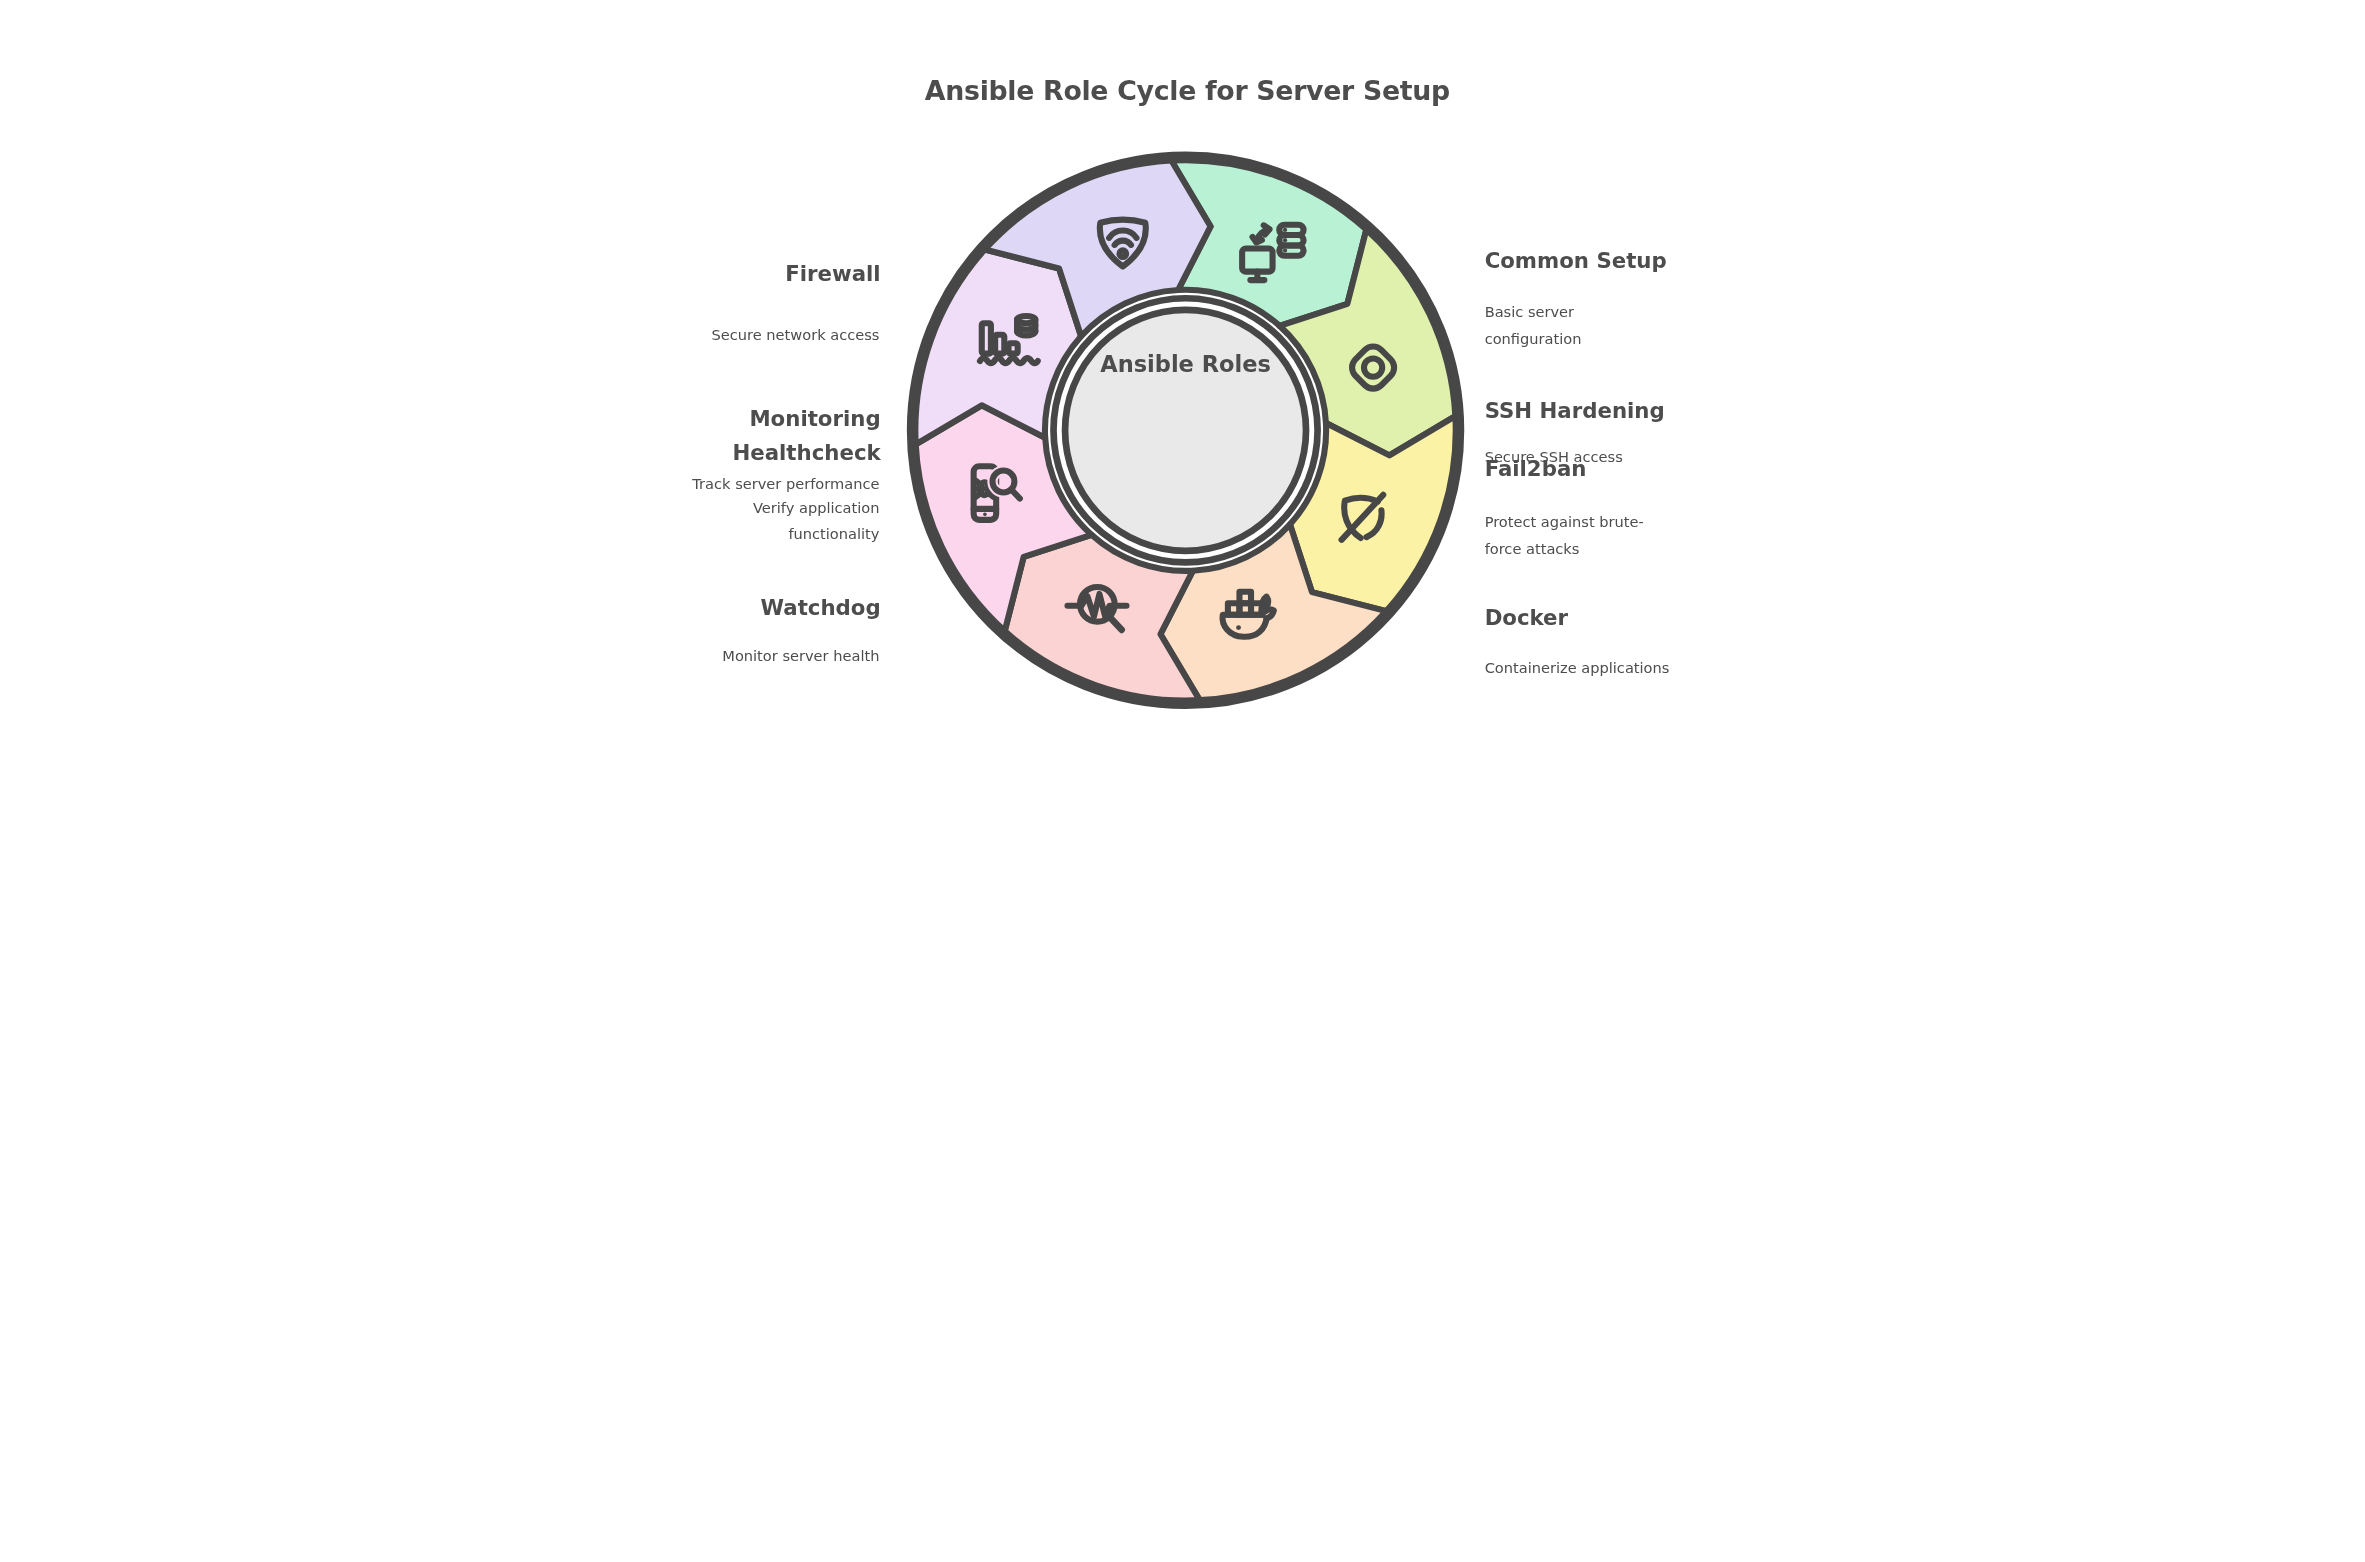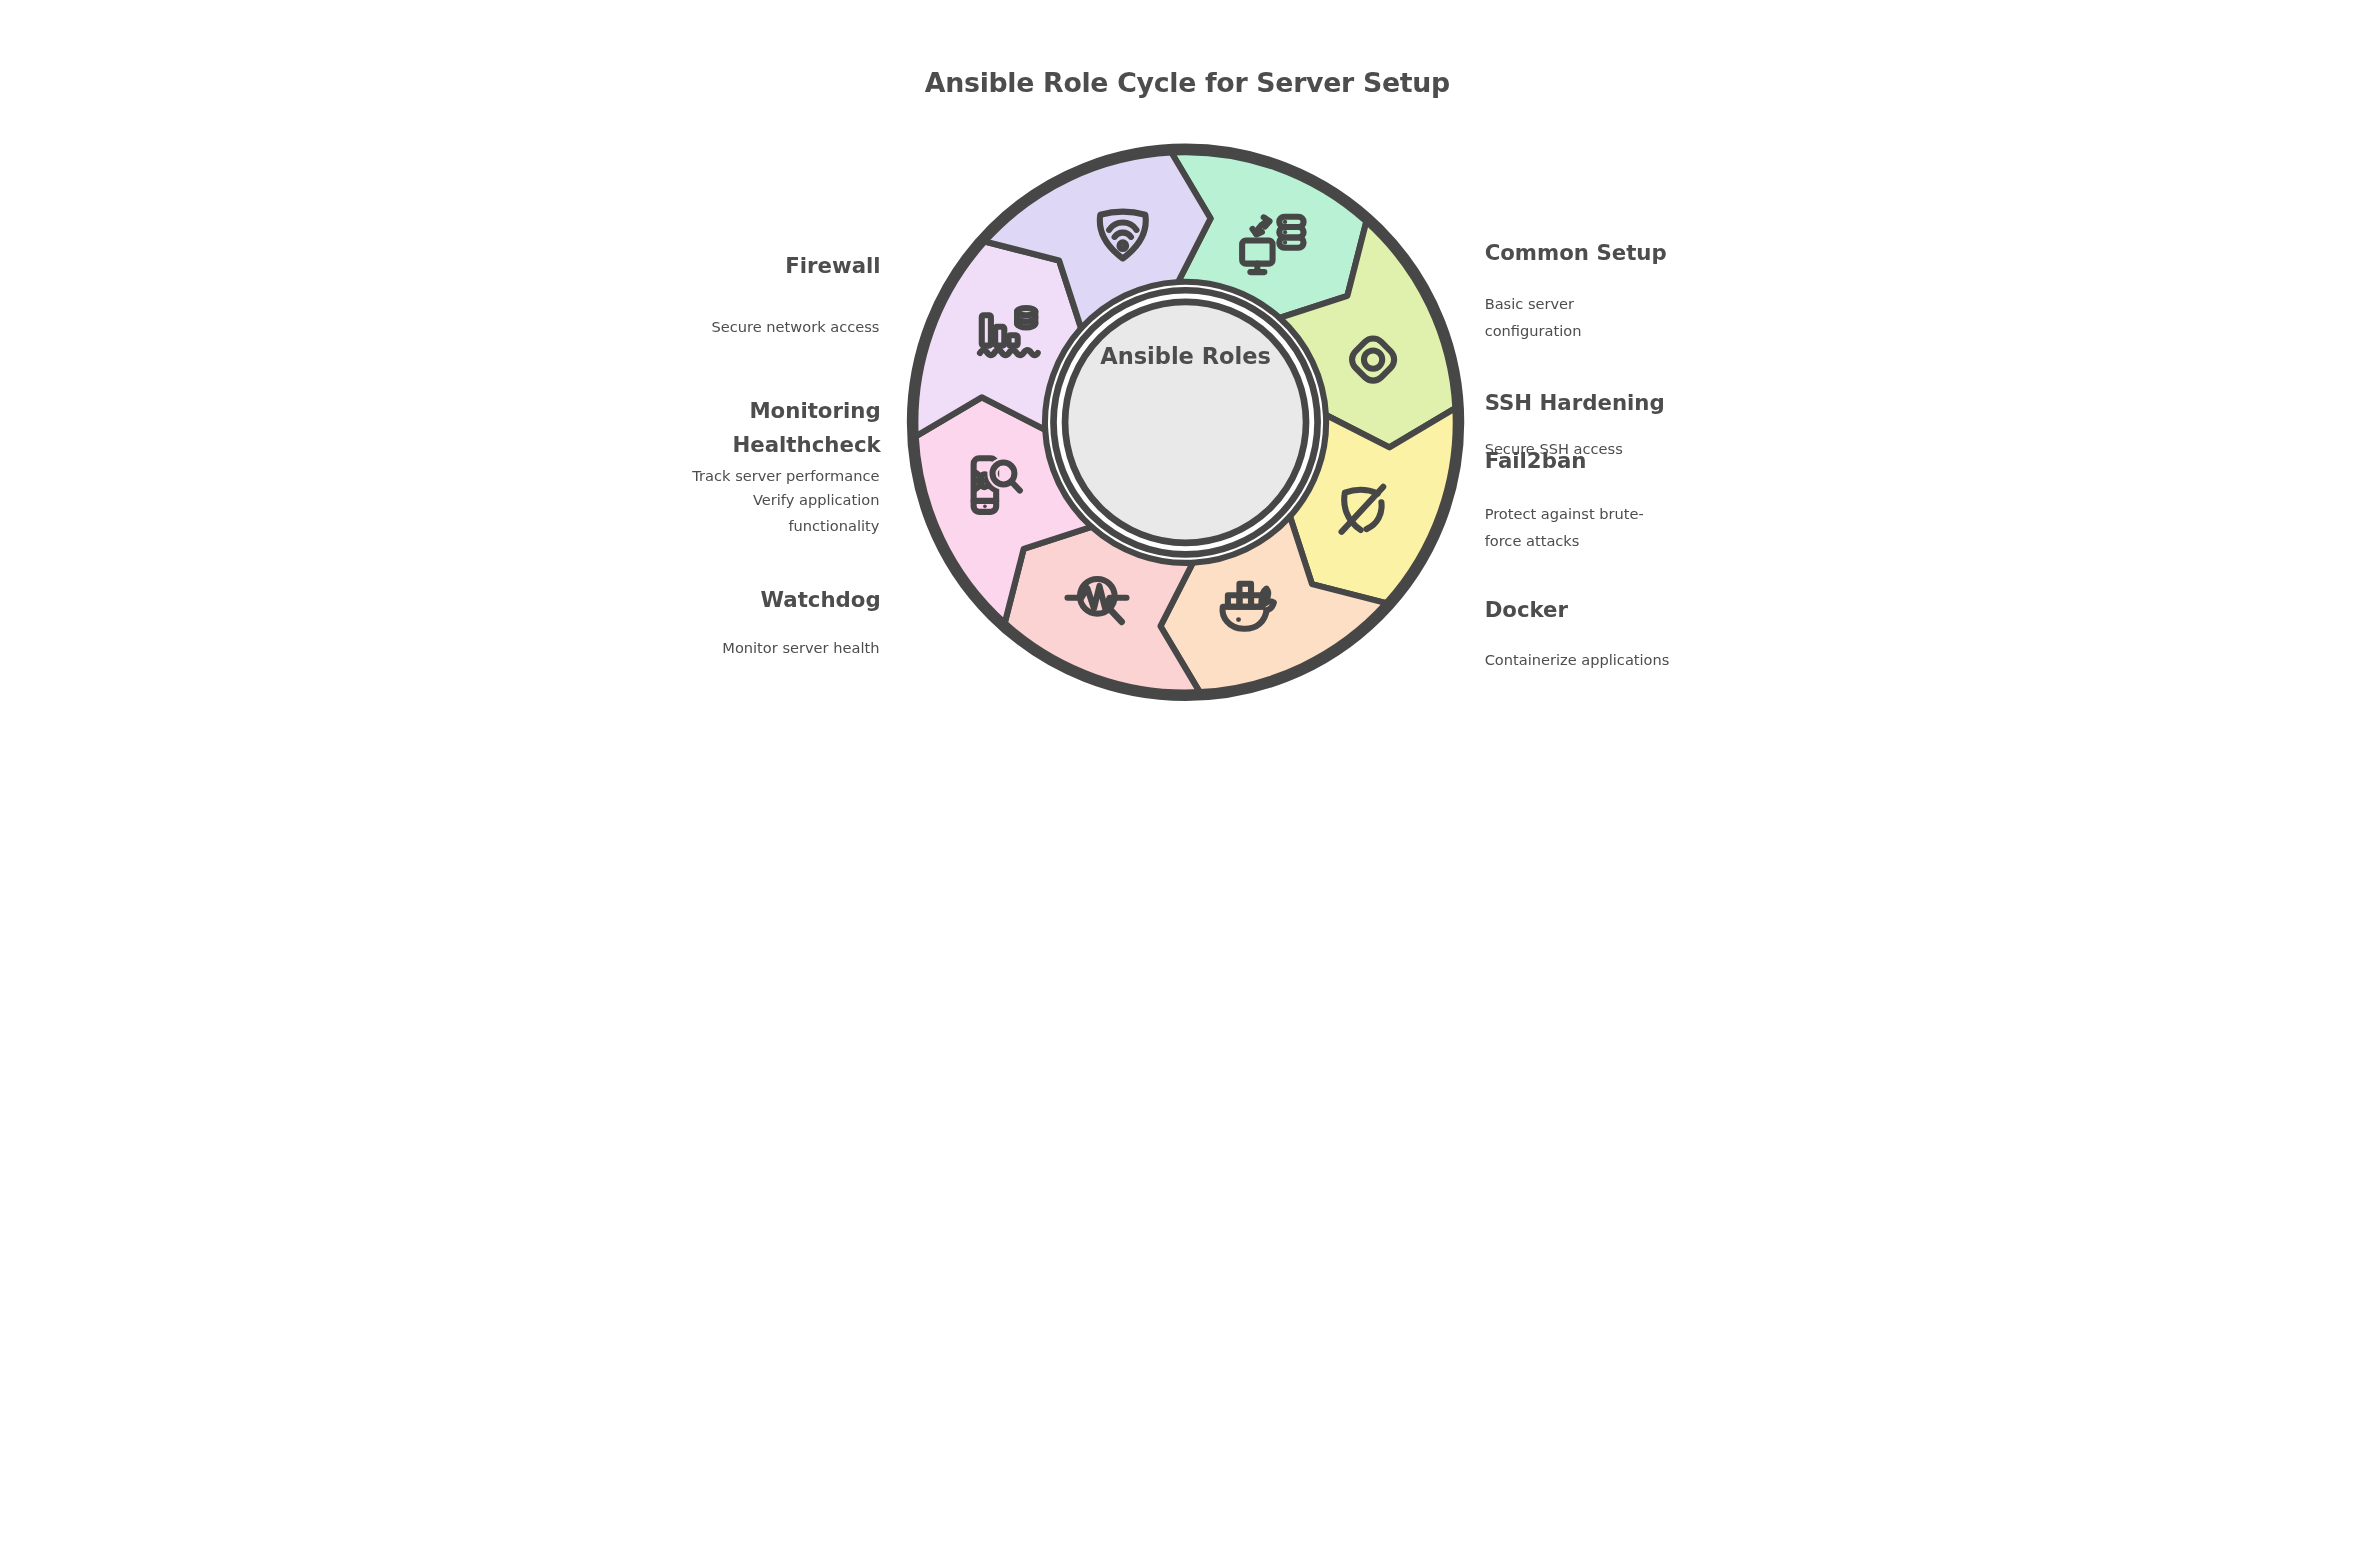--- a/index.html
+++ b/index.html
@@ -1,16 +1,16 @@
 <!DOCTYPE html>
 <html style="font-size:9.7px"><head>
 <meta charset="utf-8">
 <style>
   html,body{margin:0;padding:0;background:#ffffff;}
-  .page{width:100%;max-width:1183px;margin:0 auto;}
+  .page{width:100%;max-width:1183px;margin:8px auto;}
   svg{display:block;width:100%;height:auto;}
   text{font-family:"DejaVu Sans",sans-serif;fill:#4d4d4d;}
   .title-text{font-size:88px;font-weight:700;letter-spacing:-1px;}
   .center-text{font-size:74px;font-weight:700;}
   .heading-text{font-size:70px;font-weight:700;}
   .desc-text{font-size:48px;font-weight:400;}
 </style>
 </head>
 <body>
 

